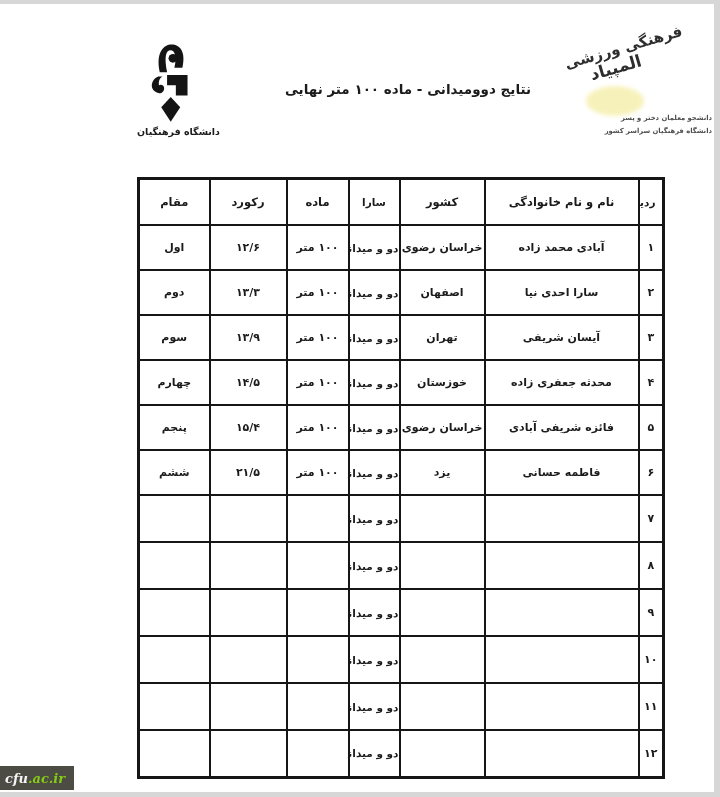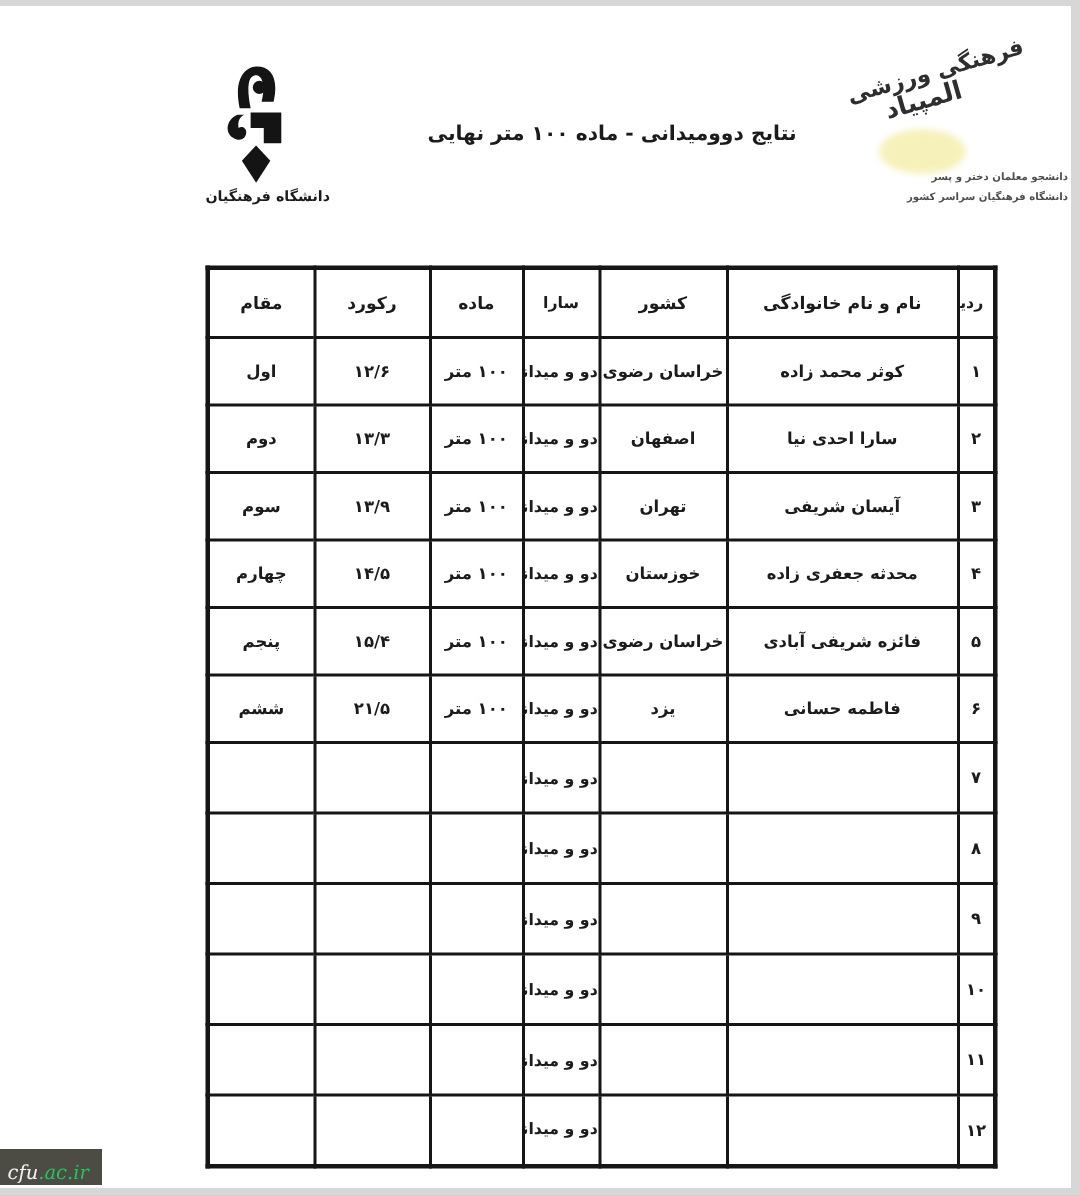--- a/index.html
+++ b/index.html
@@ -59,27 +59,27 @@
   .results tbody tr { height:45px; }
   .results tbody tr.tall { height:47px; }
   .results th { font-size:11.5px;margin-top:12px; }
   .results td { font-size:11px; }
   .results th.col-radif { font-size:10.5px; padding:16px; }
   .results th:nth-child(4), .results td:nth-child(4) { font-size:10.5px; }
 
   
   .watermark {
     position:absolute; left:0; top:766px; height:24px;
-    display:inline-flex; align-items:flex-end;
+    display:inline-flex; align-items:center;
     background:#4c4b44; padding:0 9px 0 5px;
     font-family:"DejaVu Serif", serif;
-    font-style:italic; font-weight:normal; font-size:13px;
+    font-style:italic; font-weight:bold; font-size:13px;
   }
   .wm-prefix { color:#f5f5f5; }
-  .wm-suffix { color:#22c55e; }
+  .wm-suffix { color:#84cc16; }
 </style>
 </head>
 <body>
 
 <div class="page">
   <div class="edge-top"></div>
   <div class="edge-right"></div>
   <div class="edge-bottom"></div>
 
   <div class="uni-logo">
@@ -127,21 +127,21 @@
           <th>کشور</th>
           <th>سارا</th>
           <th>ماده</th>
           <th>رکورد</th>
           <th>مقام</th>
         </tr>
       </thead>
       <tbody>
           <tr>
             <td>۱</td>
-            <td>کوثر محمد زاده</td>
+            <td>آبادی محمد زاده</td>
             <td>خراسان رضوی</td>
             <td>دو و میدانی</td>
             <td>۱۰۰ متر</td>
             <td>۱۲/۶</td>
             <td>اول</td>
           </tr>
           <tr>
             <td>۲</td>
             <td>سارا احدی نیا</td>
             <td>اصفهان</td>

